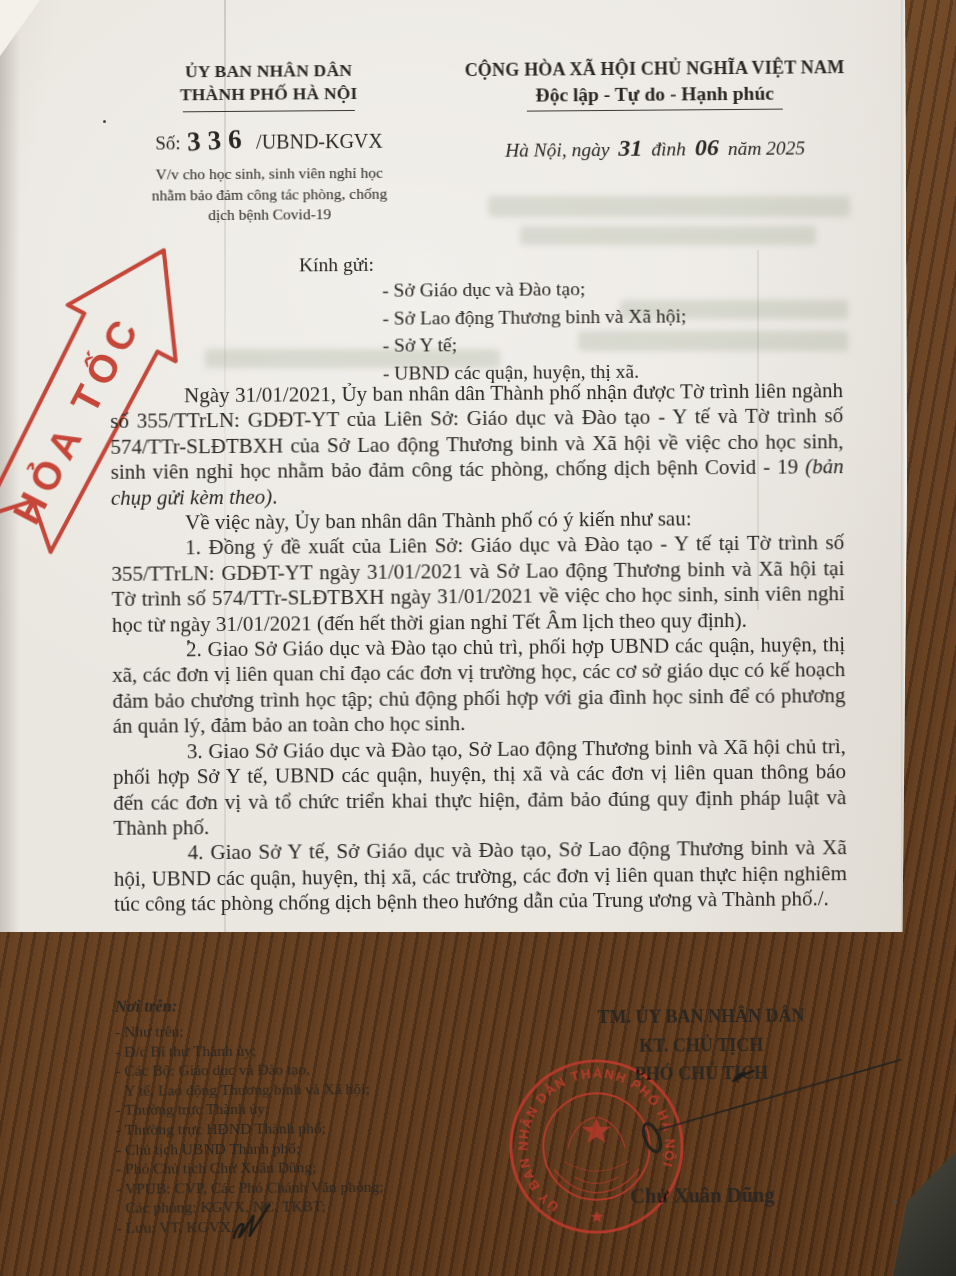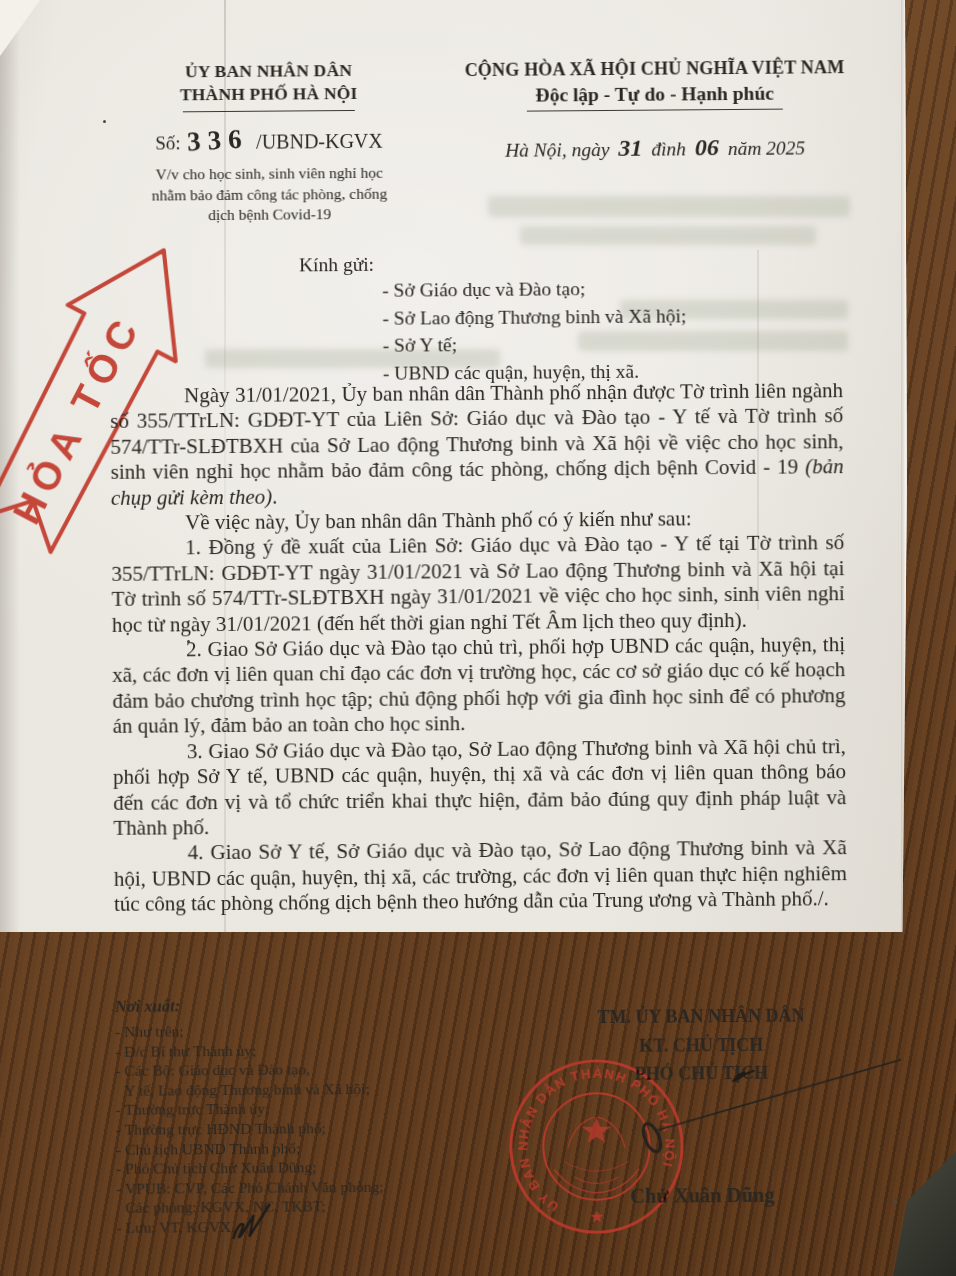--- a/index.html
+++ b/index.html
@@ -158,21 +158,21 @@
 
     <div class="body-text">
       <p><span>Ngày 31/01/2021, Ủy ban nhân dân Thành phố nhận được Tờ trình liên ngành số 355/TTrLN: GDĐT-YT của Liên Sở: Giáo dục và Đào tạo - Y tế và Tờ trình số 574/TTr-SLĐTBXH của Sở Lao động Thương binh và Xã hội về việc cho học sinh, sinh viên nghỉ học nhằm bảo đảm công tác phòng, chống dịch bệnh Covid - 19 </span><span class="it">(bản chụp gửi kèm theo)</span><span>.</span></p>
       <p>Về việc này, Ủy ban nhân dân Thành phố có ý kiến như sau:</p>
       <p>1. Đồng ý đề xuất của Liên Sở: Giáo dục và Đào tạo - Y tế tại Tờ trình số 355/TTrLN: GDĐT-YT ngày 31/01/2021 và Sở Lao động Thương binh và Xã hội tại Tờ trình số 574/TTr-SLĐTBXH ngày 31/01/2021 về việc cho học sinh, sinh viên nghỉ học từ ngày 31/01/2021 (đến hết thời gian nghỉ Tết Âm lịch theo quy định).</p>
       <p>2. Giao Sở Giáo dục và Đào tạo chủ trì, phối hợp UBND các quận, huyện, thị xã, các đơn vị liên quan chỉ đạo các đơn vị trường học, các cơ sở giáo dục có kế hoạch đảm bảo chương trình học tập; chủ động phối hợp với gia đình học sinh để có phương án quản lý, đảm bảo an toàn cho học sinh.</p>
       <p>3. Giao Sở Giáo dục và Đào tạo, Sở Lao động Thương binh và Xã hội chủ trì, phối hợp Sở Y tế, UBND các quận, huyện, thị xã và các đơn vị liên quan thông báo đến các đơn vị và tổ chức triển khai thực hiện, đảm bảo đúng quy định pháp luật và Thành phố.</p>
       <p>4. Giao Sở Y tế, Sở Giáo dục và Đào tạo, Sở Lao động Thương binh và Xã hội, UBND các quận, huyện, thị xã, các trường, các đơn vị liên quan thực hiện nghiêm túc công tác phòng chống dịch bệnh theo hướng dẫn của Trung ương và Thành phố./.</p>
     </div>
 
-    <div class="cc-label">Nơi xuất:</div>
+    <div class="cc-label">Nơi trên:</div>
     <div class="cc-list">
       <div>- Như trên;</div>
       <div>- Đ/c Bí thư Thành ủy;</div>
       <div>- Các Bộ: Giáo dục và Đào tạo,</div>
       <div class="cont">Y tế, Lao động Thương binh và Xã hội;</div>
       <div>- Thường trực Thành ủy;</div>
       <div>- Thường trực HĐND Thành phố;</div>
       <div>- Chủ tịch UBND Thành phố;</div>
       <div>- Phó Chủ tịch Chử Xuân Dũng;</div>
       <div>- VPUB: CVP, Các Phó Chánh Văn phòng;</div>

